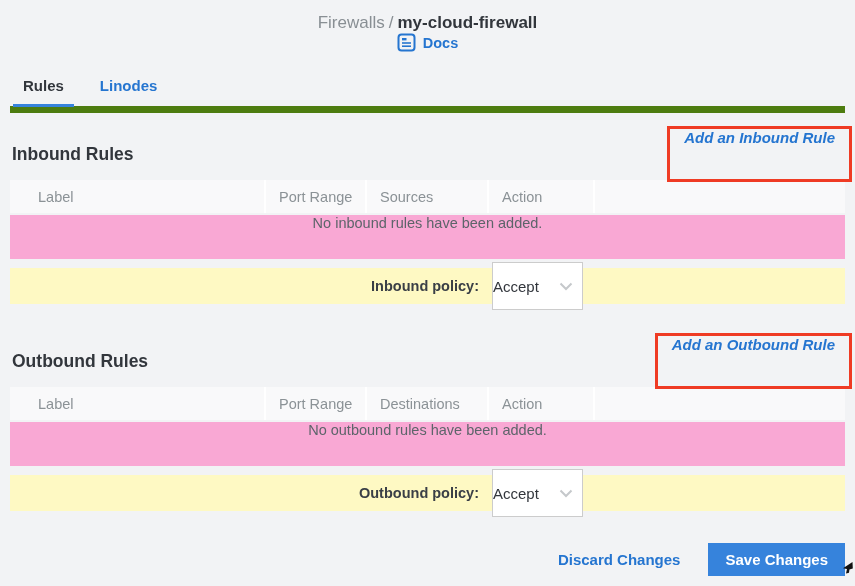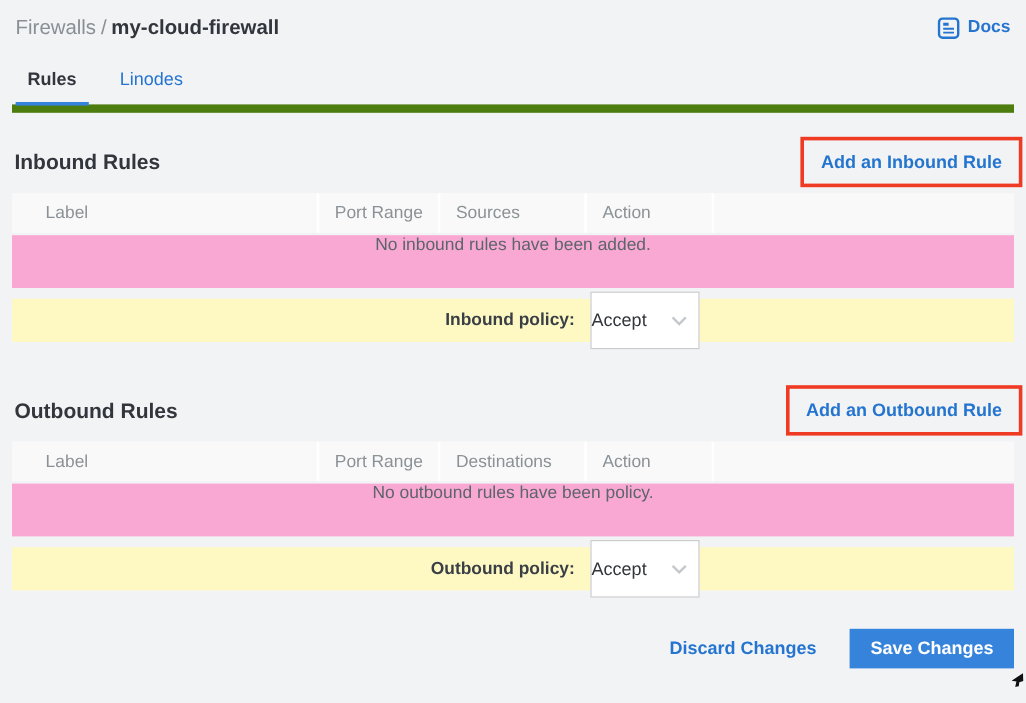--- a/index.html
+++ b/index.html
@@ -7,45 +7,46 @@
   body {
     font-family:"Liberation Sans","DejaVu Sans",sans-serif;
     background:#f2f3f5;
     color:#32363c;
     position:relative;
     overflow:hidden;
   }
   .page { padding:13px 10px 0 10px; }
 
   
-  .topbar { display:flex; justify-content:space-between; align-items:center; padding:0 3px; }
+  .topbar { display:flex; justify-content:space-between; align-items:center; padding:0 3px;flex-direction:column; }
   .breadcrumb { font-size:17px; }
   .crumb-section { color:#898f94; font-weight:400; }
   .crumb-sep { color:#898f94; padding:0 4px; }
   .crumb-current { color:#32363c; font-weight:700; }
   .docs-link { display:flex; align-items:center; gap:7px; color:#2575d0; font-size:14.5px; font-weight:600; cursor:pointer; }
   .docs-link svg { display:block; }
 
   
   .tabs { margin-top:17px; border-bottom:7px solid #4d7c0f; display:flex; padding-left:3px; }
   .tab { font-size:15px; padding:8px 10px 10px 10px; margin-right:16px; cursor:pointer; position:relative; }
   .tab.active { color:#32363c; font-weight:700; border-bottom:3px solid #3683dc; margin-bottom:-1px; }
-  .tab.inactive { color:#2575d0; font-weight:400;text-align:center; }
+  .tab.inactive { color:#2575d0; font-weight:700;text-align:center; }
 
   
   .section-head { display:flex; justify-content:space-between; align-items:center; margin-top:20px; height:42px; }
   .section-head.second { margin-top:36px; }
   .section-title { font-size:17.5px; font-weight:700; color:#32363c; padding-left:2px; }
   .annotation-box {
     border:3px solid #ef3b24;
     background:transparent;
-    height:42px;
-    display:flex; align-items:center;
+    height:56px;
+    display:flex; align-items:flex-start;
     padding:0 14px;
     margin-right:-7px;
+    font-style:italic;
   }
   .add-link { color:#2575d0; font-size:15px; font-weight:700; cursor:pointer; white-space:nowrap; }
 
   
   .thead {
     margin-top:5px;
     background:#f9f9fa;
     display:grid;
     grid-template-columns:254px 101px 122px 106px 1fr;
     height:33px;
@@ -163,21 +164,21 @@
 
   <div class="thead">
     <div class="th">Label</div>
     <div class="th">Port Range</div>
     <div class="th">Destinations</div>
     <div class="th">Action</div>
     <div class="th"></div>
   </div>
 
   <div class="empty-row">
-    <span>No outbound rules have been policy.</span>
+    <span>No outbound rules have been added.</span>
   </div>
 
   <div class="policy-row">
     <span class="policy-label">Outbound policy:</span>
     <div class="policy-select">
       <span>Accept</span>
       <span>
         <svg width="14" height="9" viewBox="0 0 14 9">
             <polyline points="1.5,1.5 7,7 12.5,1.5" fill="none" stroke="#c5c8cb" stroke-width="2"></polyline>
           </svg>

